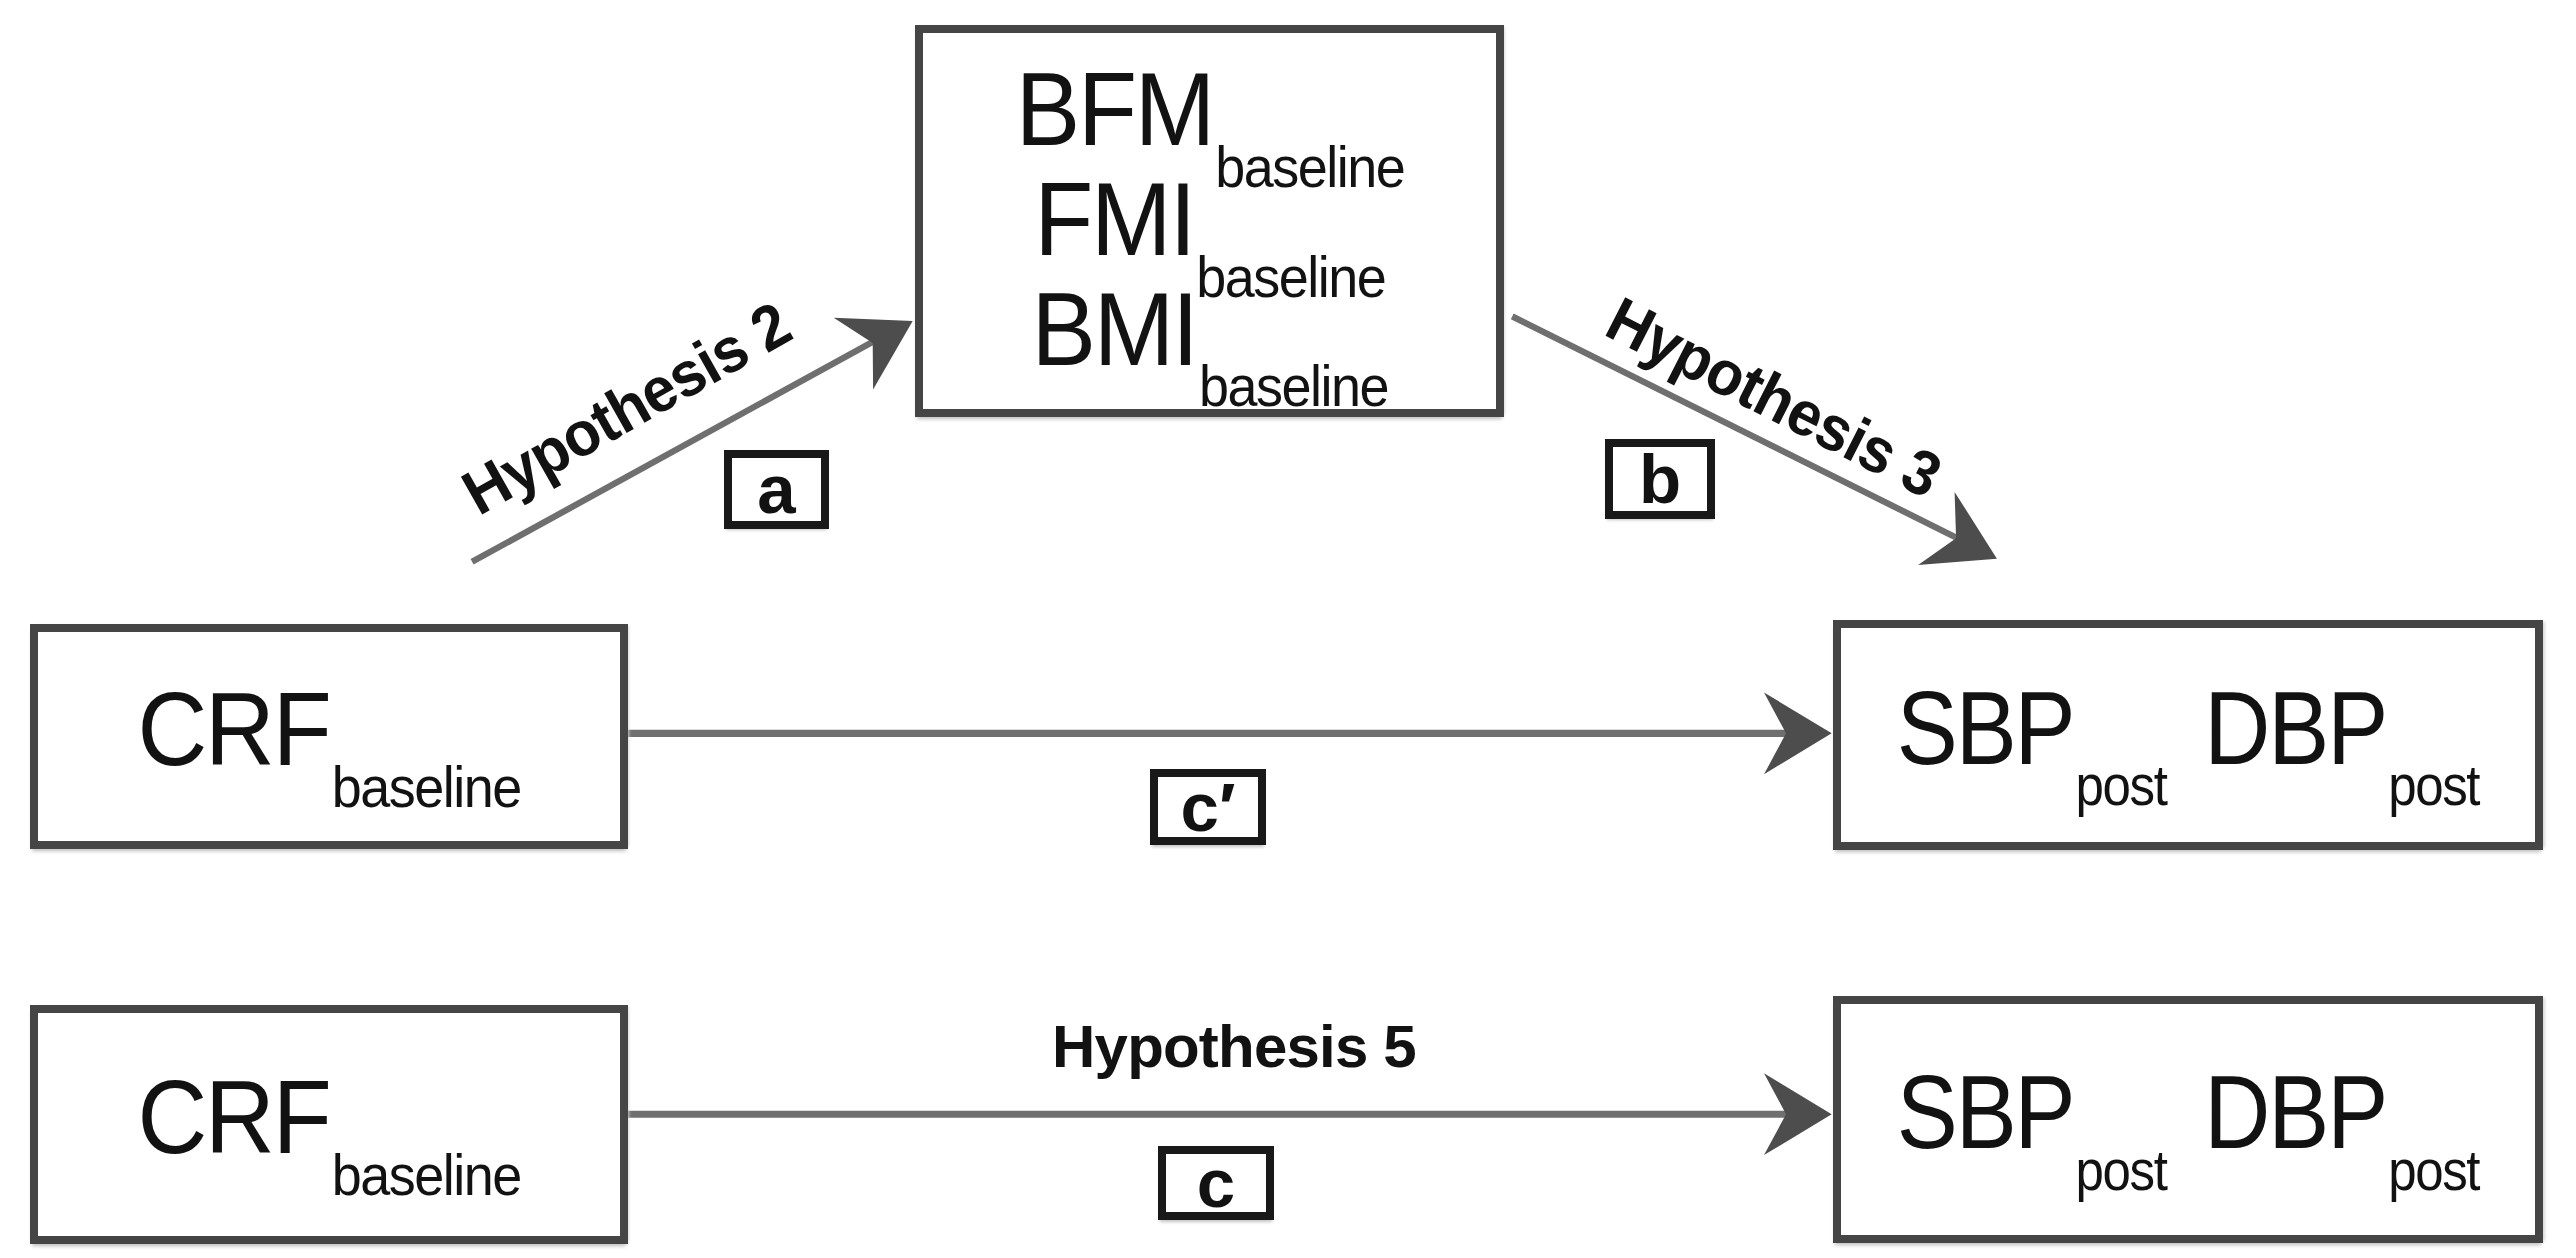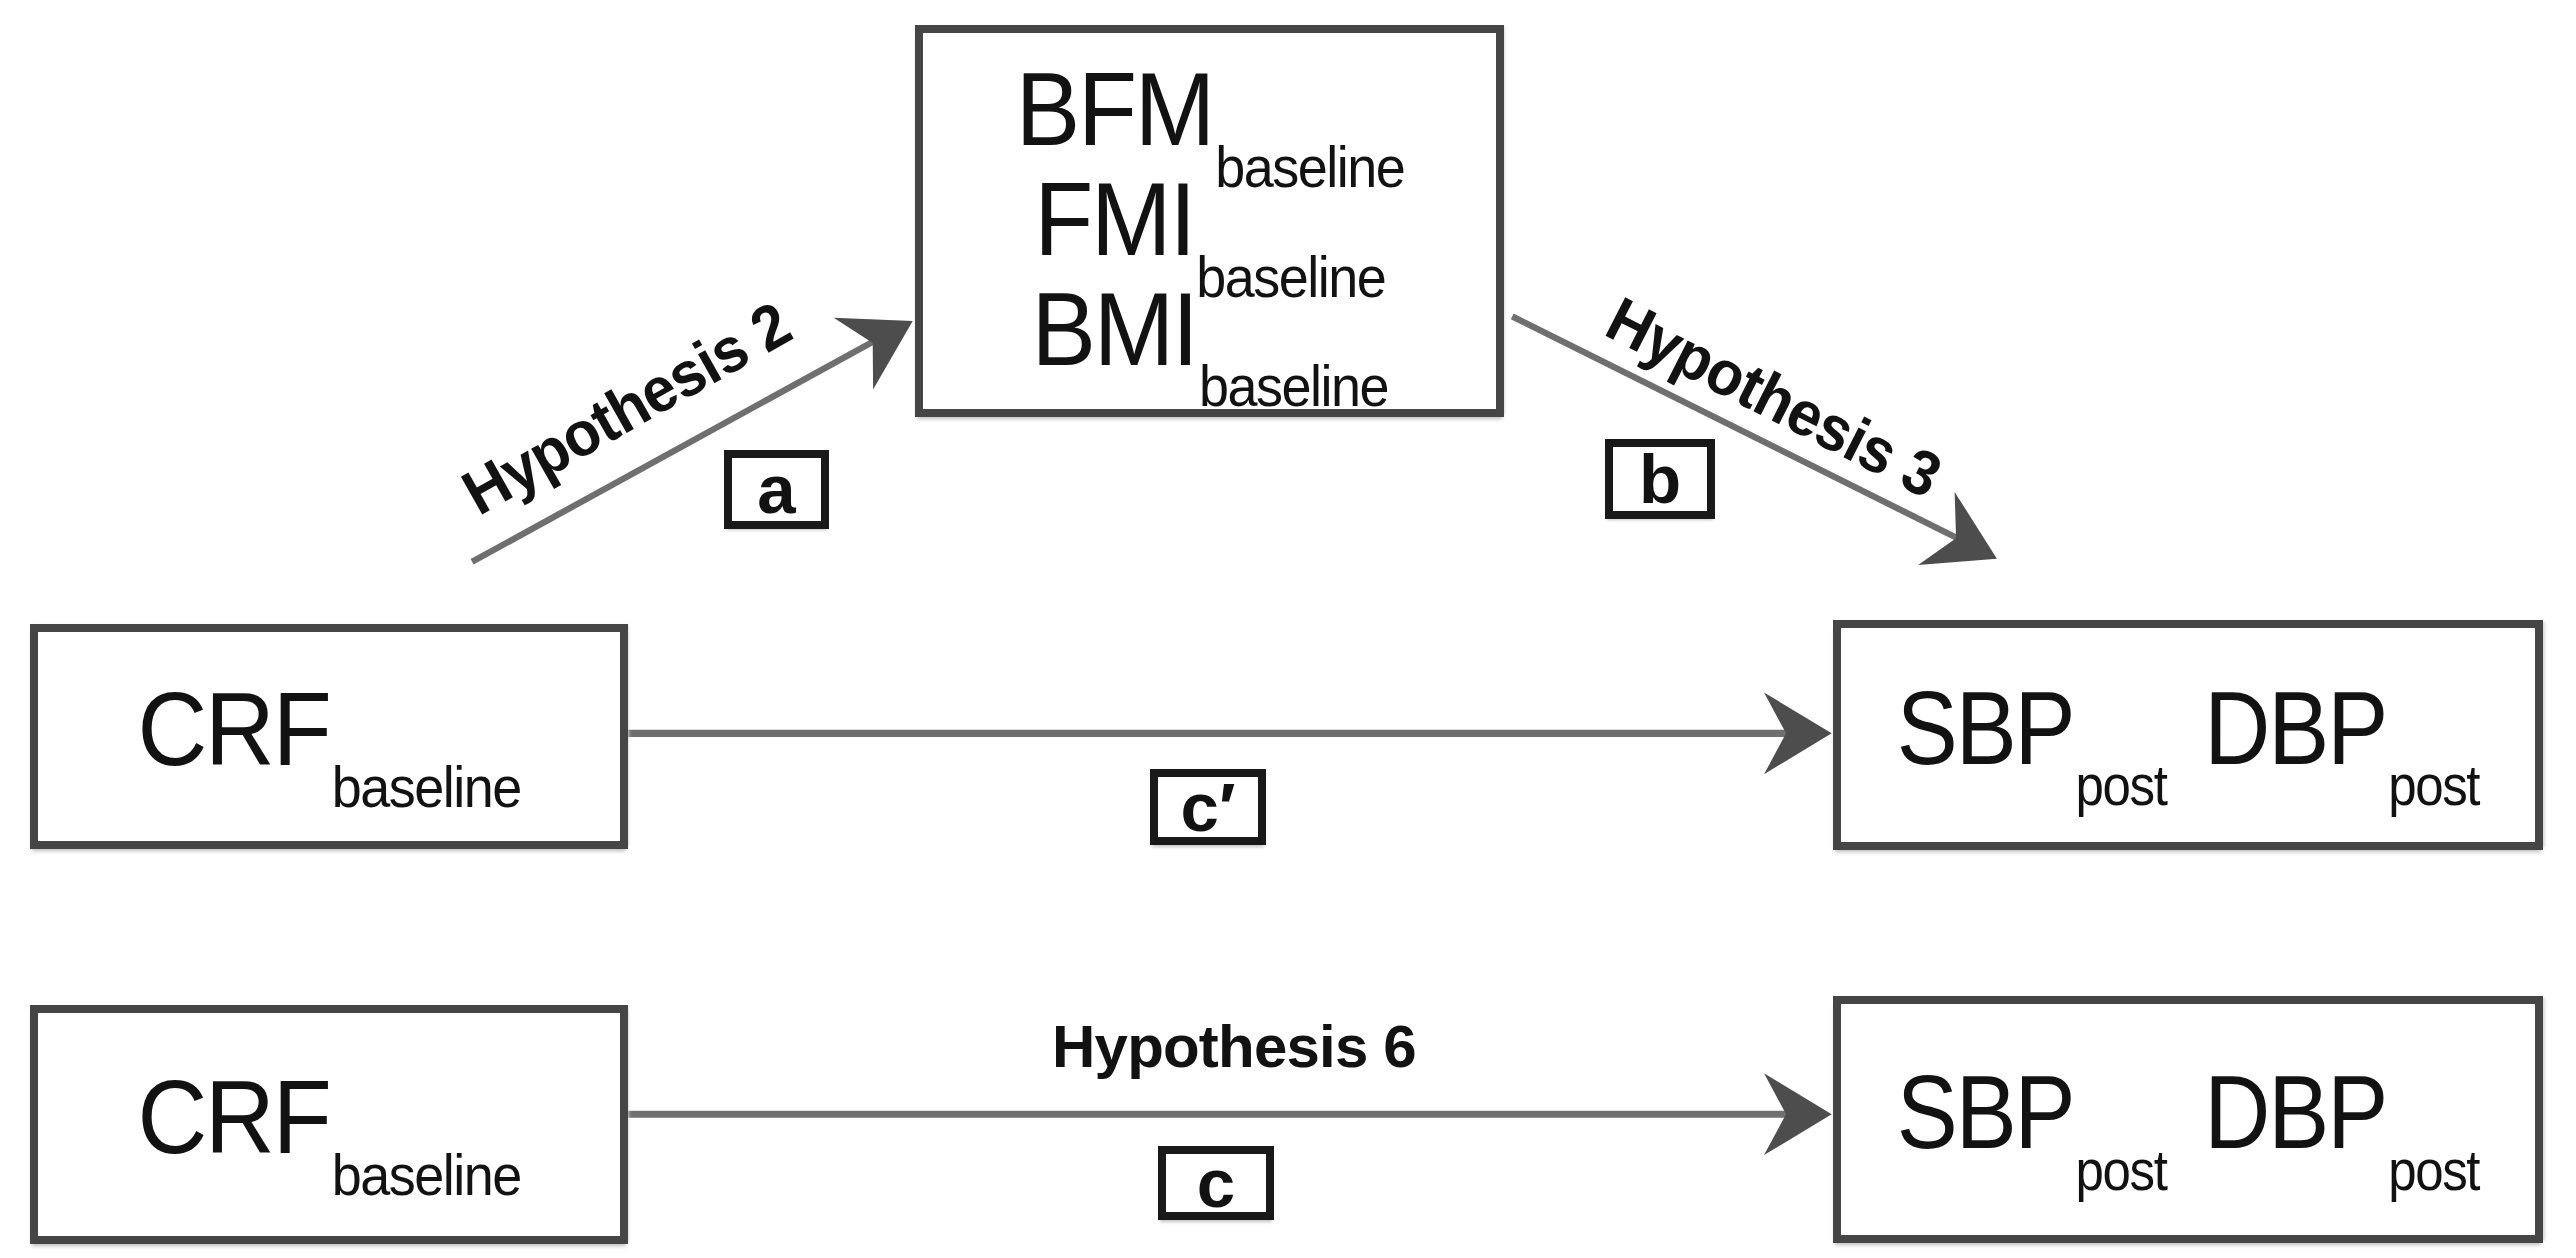--- a/index.html
+++ b/index.html
@@ -117,21 +117,21 @@
   <div class="nodebox" style="left:30px;top:1005px;width:598px;height:239px;">
     <span class="nodeline"><span>CRF</span><span class="sub">baseline</span></span>
   </div>
 
   <div class="nodebox" style="left:1833px;top:996px;width:710px;height:247px;">
     <span class="nodeline" style="transform:scaleX(.88);"><span class="grp"><span>SBP</span><span class="sub">post</span></span><span class="grp"><span>DBP</span><span class="sub">post</span></span></span>
   </div>
 
   <div class="hyp rot" style="left:626px;top:408px;transform:translate(-50%,-50%) rotate(-29.5deg) scaleX(.95);">Hypothesis 2</div>
   <div class="hyp rot" style="left:1774px;top:397px;transform:translate(-50%,-50%) rotate(27deg) scaleX(.95);">Hypothesis 3</div>
-  <div class="hyp" style="left:1234px;top:1046px;">Hypothesis 6</div>
+  <div class="hyp" style="left:1234px;top:1046px;">Hypothesis 5</div>
 
   <div class="coef" style="left:724px;top:450px;width:105px;height:79px;">
       <span>a</span>
     </div>
 
   <div class="coef" style="left:1605px;top:439px;width:110px;height:80px;">
       <span>b</span>
     </div>
 
   <div class="coef" style="left:1150px;top:769px;width:116px;height:76px;">

